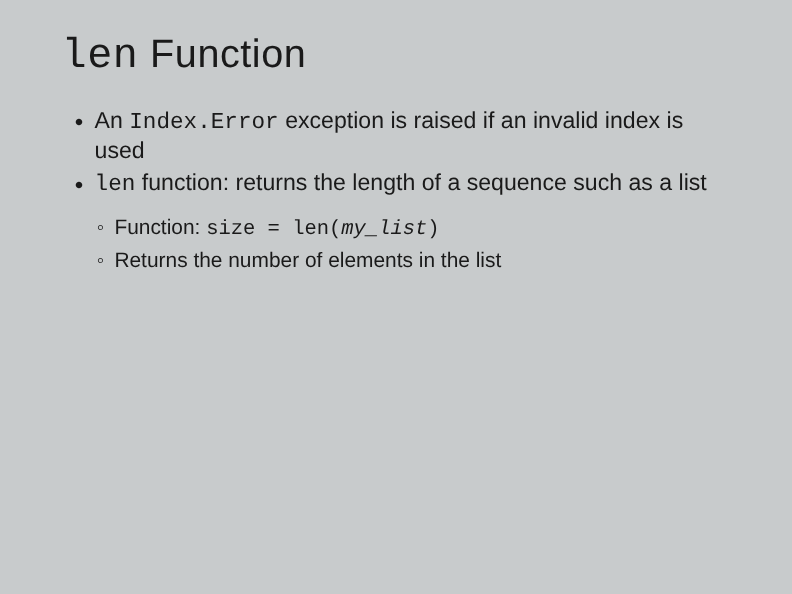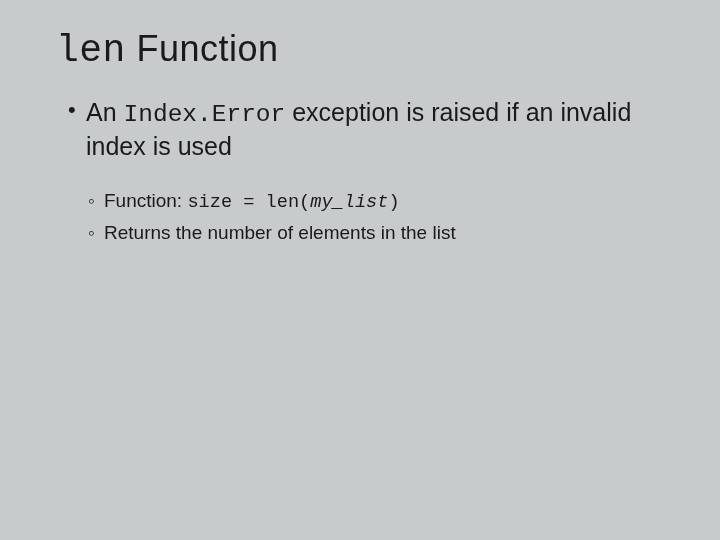--- a/index.html
+++ b/index.html
@@ -26,22 +26,22 @@
   }
   .mono {
     font-family: "Courier New", Courier, monospace;
   }
   .title .mono {
     font-size: 38px;
   }
   ul.level1 {
     list-style: none;
     padding: 0;
-    margin: 0 0 26px 12px;
-    font-size: 25px;
+    margin: 0 0 12px 12px;
+    font-size: 21px;
     line-height: 1.28;
   }
   ul.level1 > li {
     position: relative;
     padding-left: 18px;
     margin-bottom: 2px;
   }
   ul.level1 > li::before {
     content: "•";
     position: absolute;
@@ -79,20 +79,23 @@
 <div class="slide">
 
   <h1 class="title">
     <span class="mono">len</span><span> Function</span>
   </h1>
 
   <ul class="level1">
     <li class="b1">
       <span>An </span><span class="mono">Index.Error</span><span> exception is raised if an  invalid index is used</span>
     </li>
+    <li class="b2">
+      <span class="mono">len</span><span> function: returns the length of a sequence such as a list</span>
+    </li>
   </ul>
 
   <ul class="level2">
     <li class="s1">
       <span>Function: </span><span class="mono">size = len(</span><span class="mono ital">my_list</span><span class="mono">)</span>
     </li>
     <li class="s2">
       <span>Returns the number of elements in the list</span>
     </li>
   </ul>

